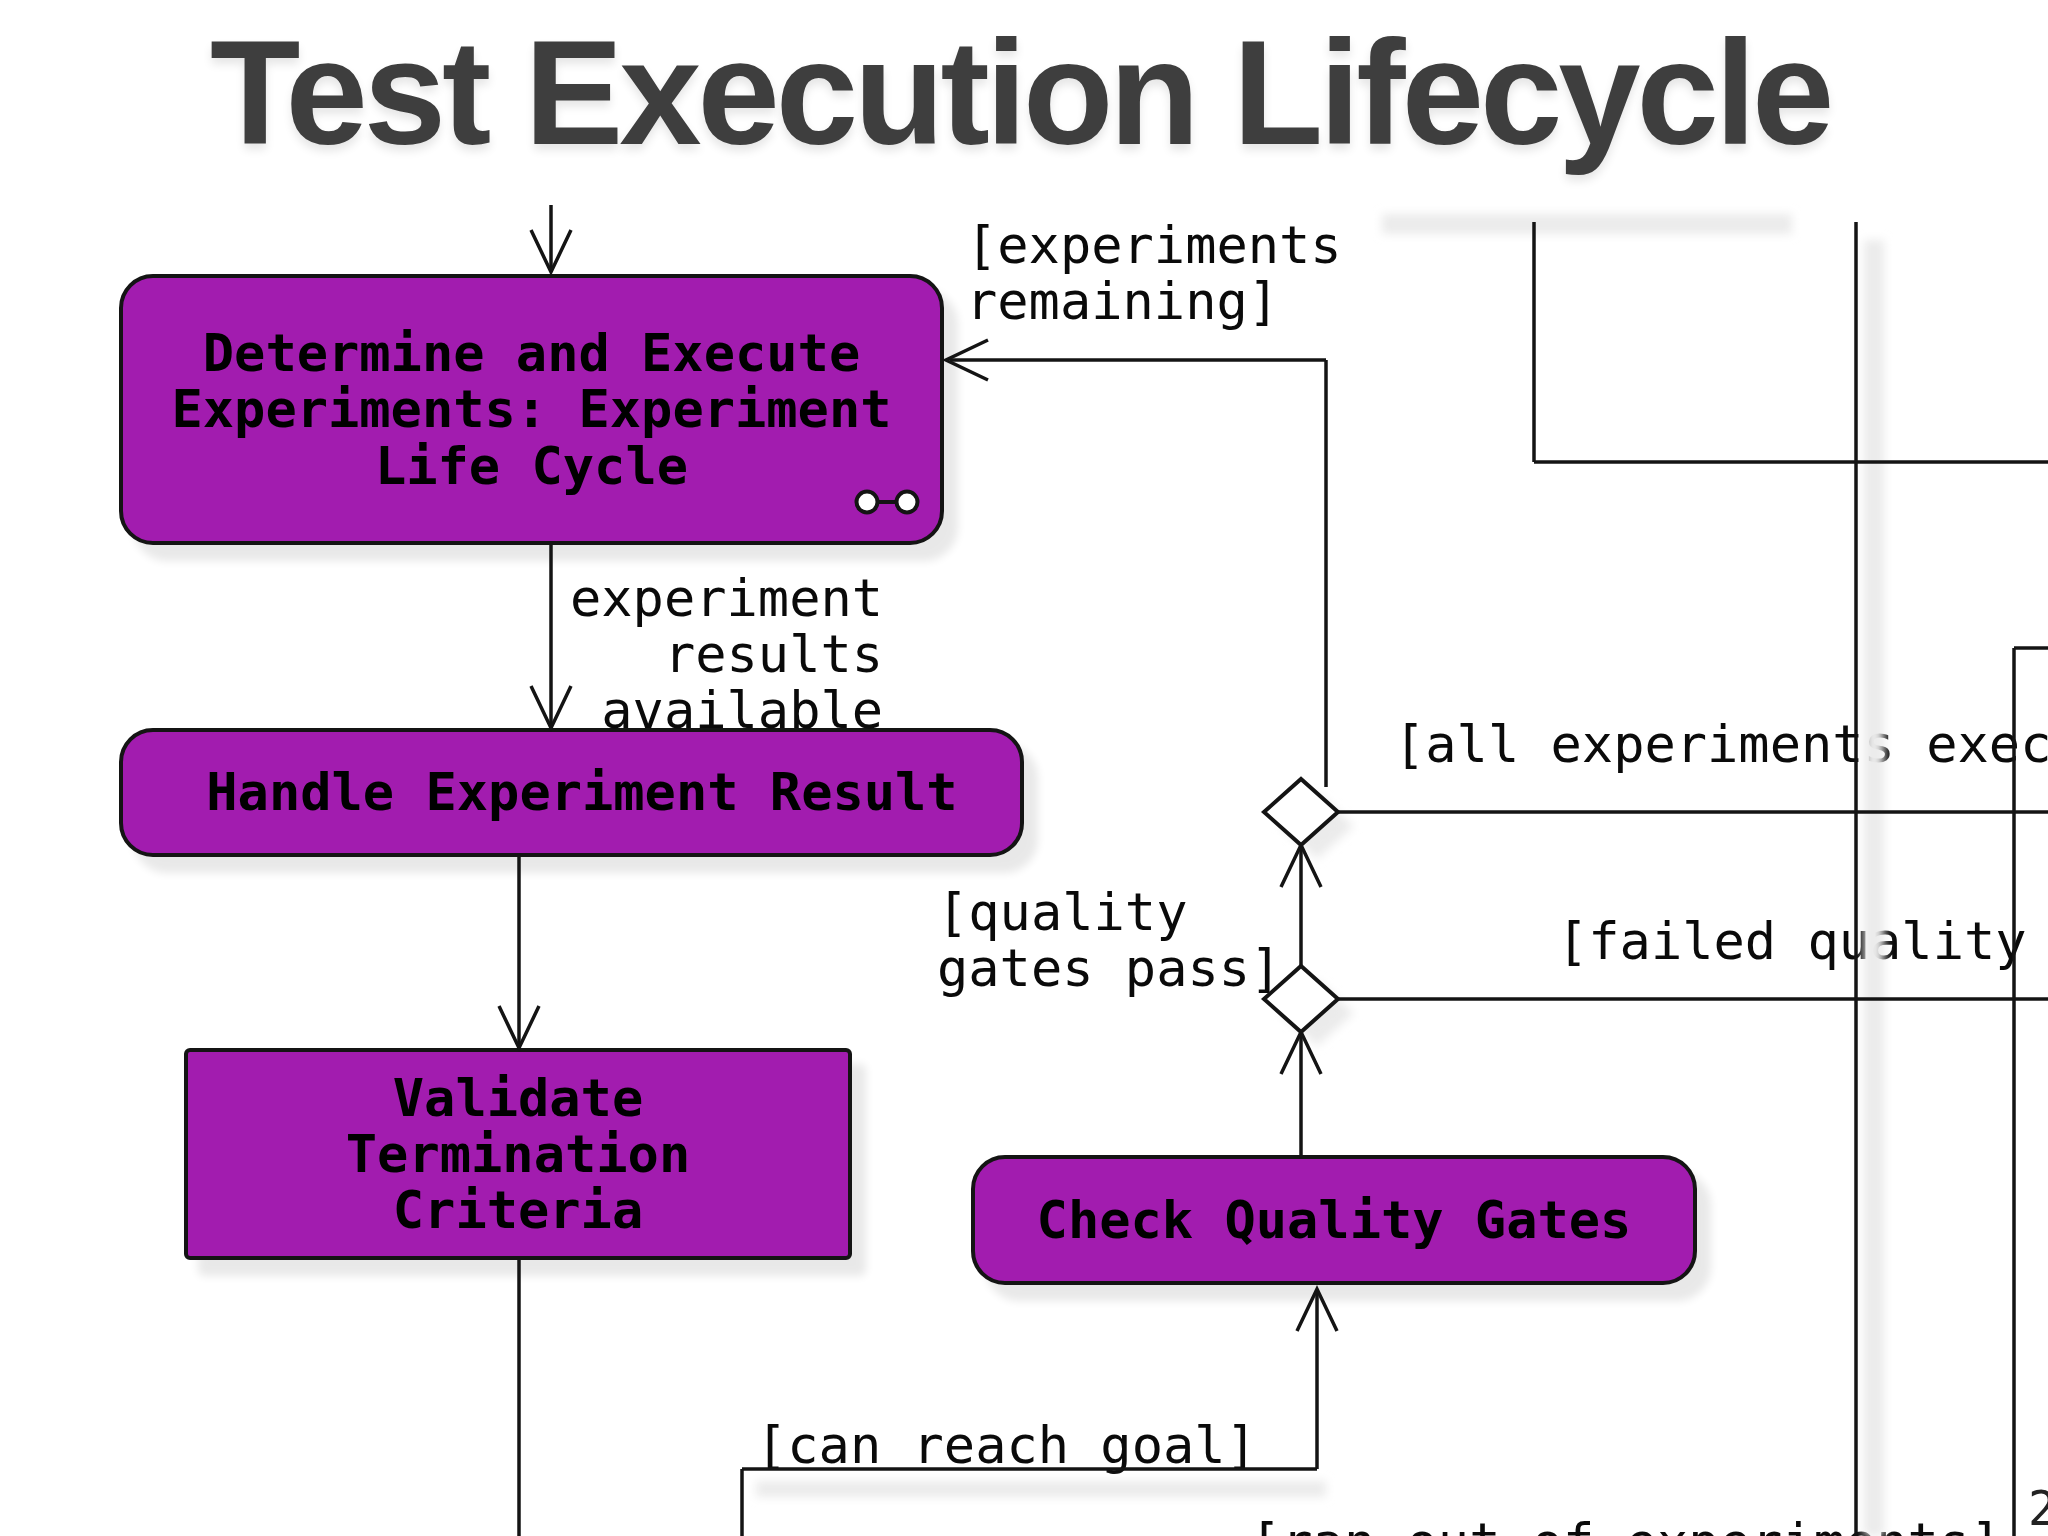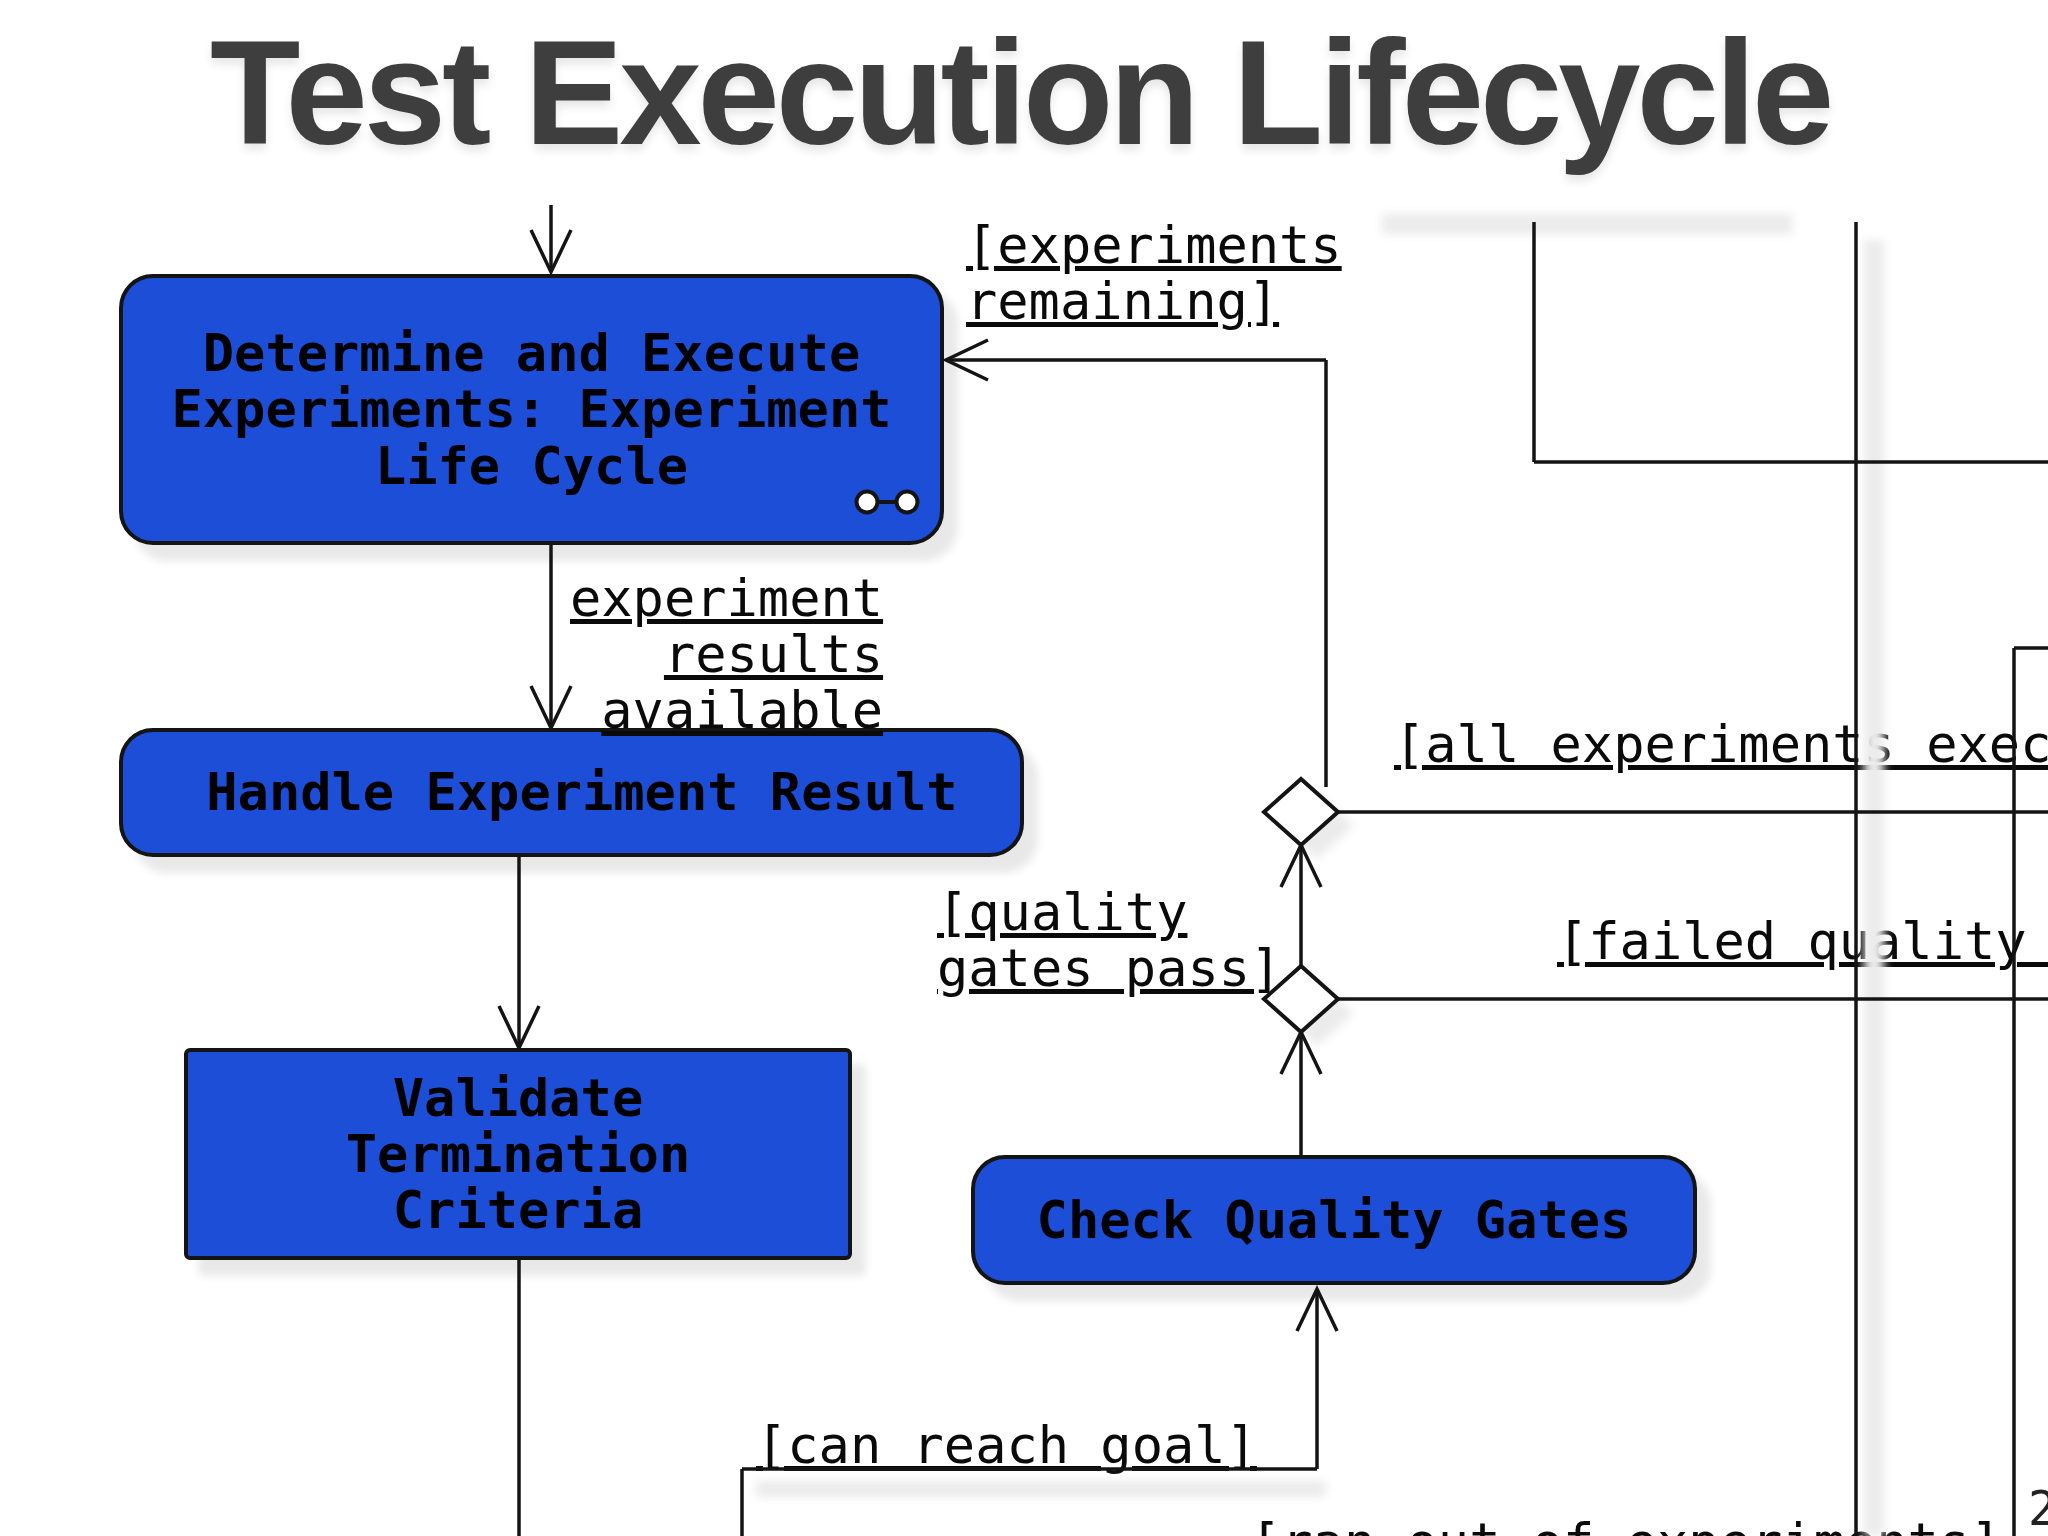--- a/index.html
+++ b/index.html
@@ -9,35 +9,34 @@
     margin-left:24px;
   }
   #page-title{
     position:absolute;left:186px;top:18px;
     font-family:"Liberation Sans",sans-serif;
     font-weight:900;font-size:148px;line-height:150px;letter-spacing:-4px;
     color:#3e3e3e;white-space:nowrap;
     text-shadow:0 6px 10px rgba(0,0,0,0.10);
   }
   .activity{
-    position:absolute;box-sizing:border-box;background:#1d4ed8;
+    position:absolute;box-sizing:border-box;background:#a21caf;
     border:4px solid #141414;border-radius:34px;
     box-shadow:14px 16px 9px rgba(0,0,0,0.09);
     display:flex;align-items:center;justify-content:center;text-align:center;
     font-weight:700;font-size:52px;line-height:1.08;color:#000;
     white-space:pre-line;
   }
   #activity-determine{left:95px;top:274px;width:825px;height:271px;}
   #activity-handle{left:95px;top:728px;width:905px;height:129px;padding-left:21px;}
   #activity-validate{left:160px;top:1048px;width:668px;height:212px;border-radius:6px;}
   #activity-check{left:947px;top:1155px;width:726px;height:130px;}
   .edge-label{
     position:absolute;font-weight:500;font-size:52px;line-height:56px;color:#0a0a0a;
     white-space:pre-line;
-    text-decoration:underline;
   }
   #label-experiments-remaining{left:942px;top:217px;}
   #label-experiment-results{left:546px;top:570px;text-align:right;}
   #label-all-executed{left:1370px;top:716px;white-space:nowrap;}
   #label-quality-pass{left:913px;top:884px;}
   #label-failed-gates{left:1533px;top:913px;white-space:nowrap;}
   #label-can-reach{left:732px;top:1417px;white-space:nowrap;}
   #label-bottom-clipped{left:1226px;top:1514px;white-space:nowrap;}
   #page-number{
     position:absolute;left:2004px;top:1482px;font-size:48px;line-height:52px;

